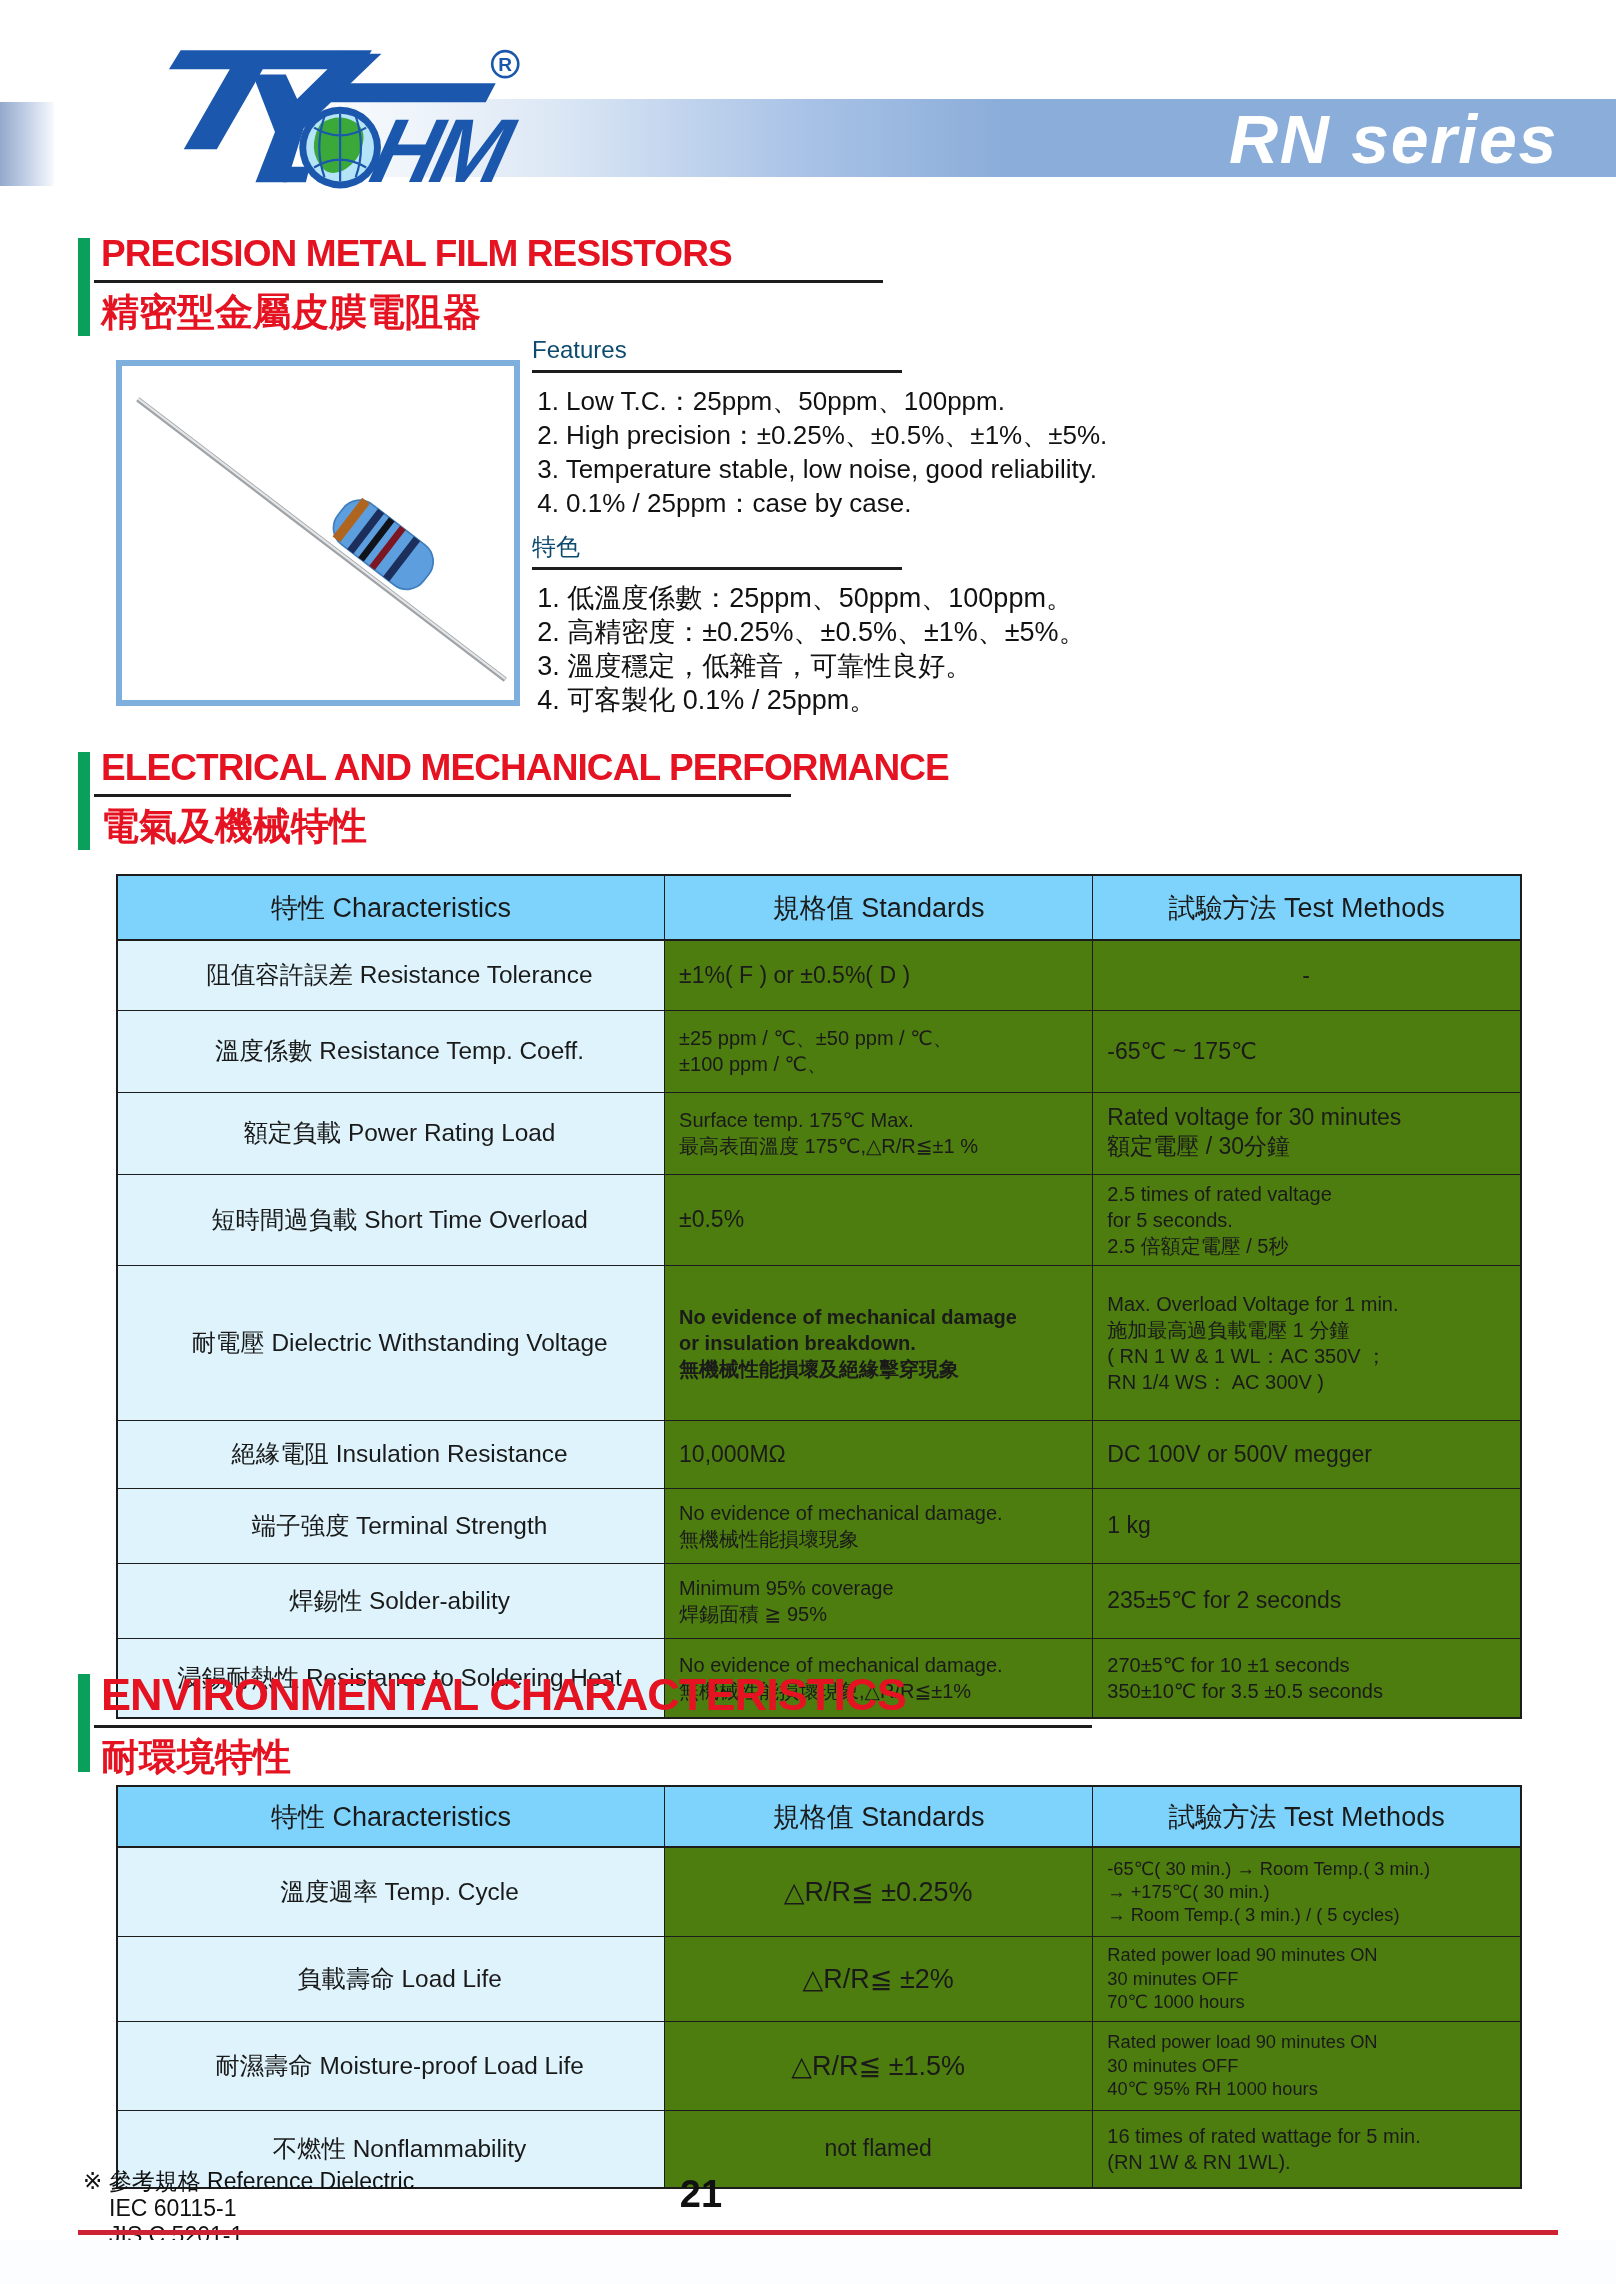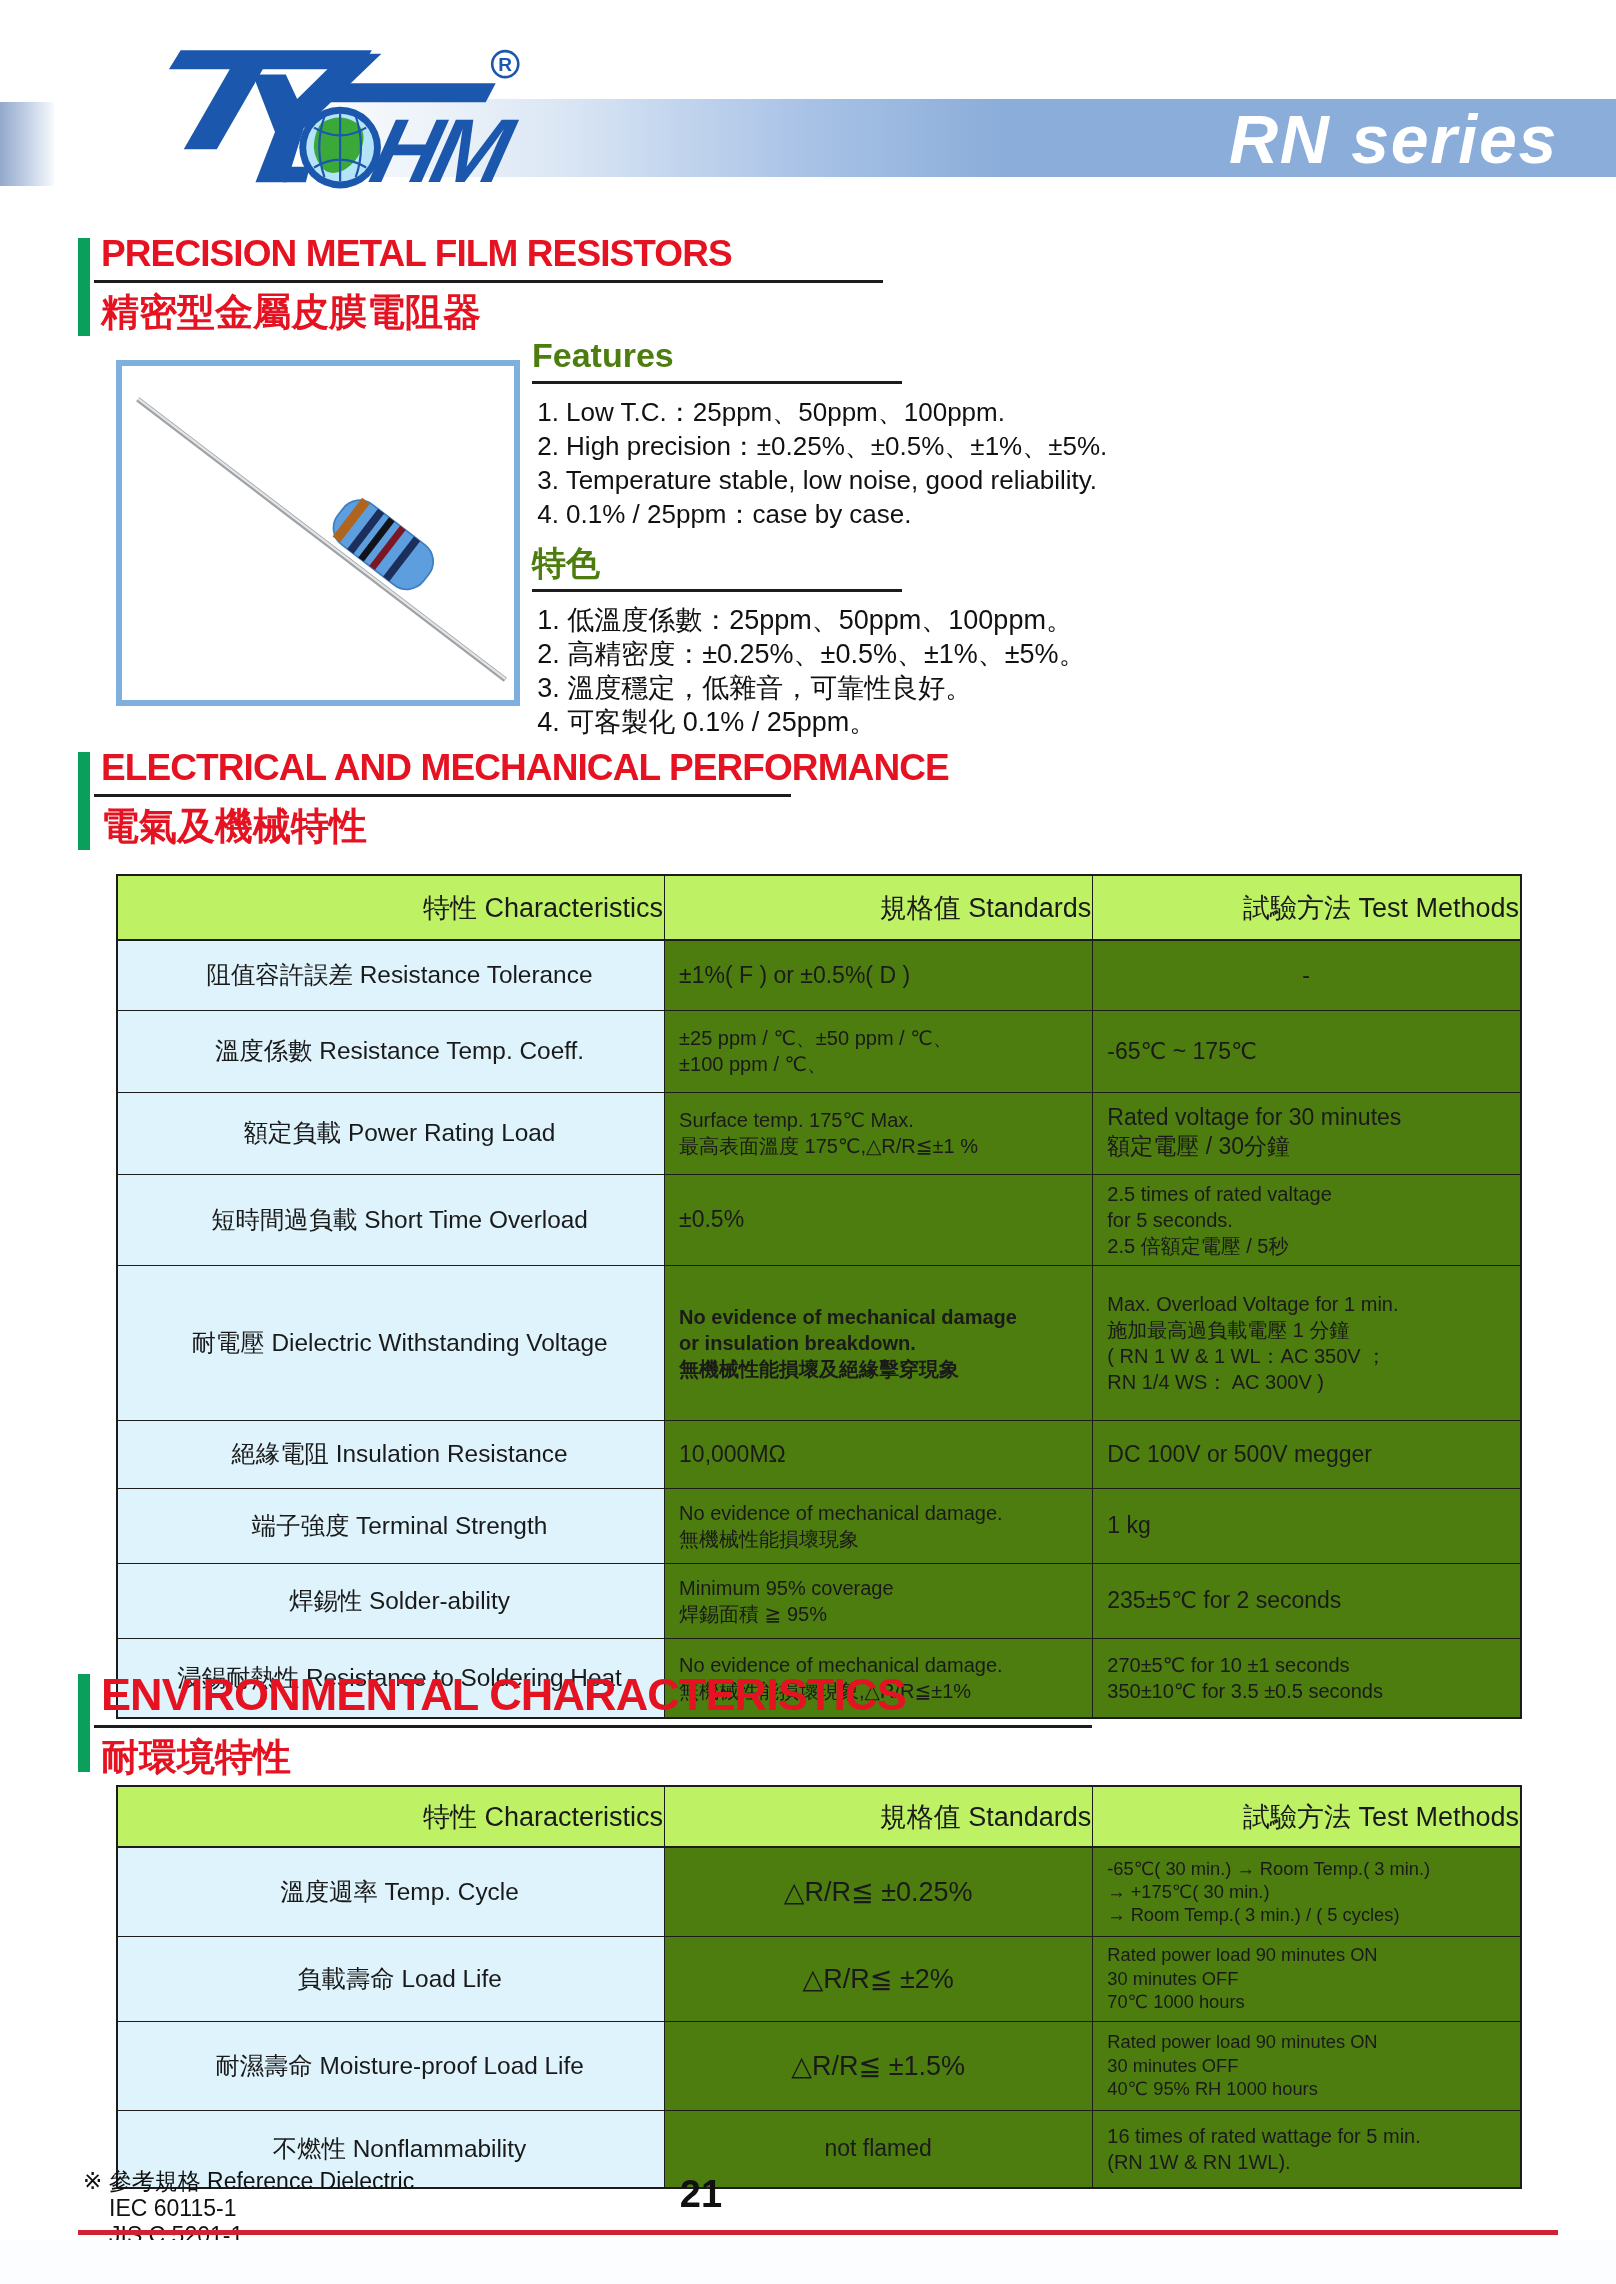--- a/index.html
+++ b/index.html
@@ -17,33 +17,33 @@
         letter-spacing:1.7px;line-height:73px;}
 
   
   .sec{position:absolute;}
   .sec .greenbar{position:absolute;left:0;top:3.5px;width:12.2px;height:98px;background:#0aa05c;}
   .sec .t-en{position:relative;margin-left:23px;color:#e51322;font-weight:bold;letter-spacing:-0.9px;line-height:1.1;}
   .sec .t-line{position:relative;margin-left:15.7px;height:3.5px;background:#1c1c1c;margin-top:5.2px;}
   .sec .t-zh{position:relative;margin-left:23px;color:#e51322;font-weight:bold;font-size:38px;margin-top:8.7px;line-height:1.1;}
 
   
-  .feat-head{color:#4d7c0f;font-weight:bold;font-size:34px;line-height:1.1;}
+  .feat-head{color:#0c4a6e;font-weight:normal;font-size:24px;line-height:1.1;}
   .feat-line{height:2.6px;background:#1c1c1c;margin-top:7px;margin-bottom:12.2px;}
   .feat-list{list-style:none;margin:0;padding:0;font-size:26px;line-height:33px;color:#111;}
   .feat-list li{margin:0 0 0.9px 5.2px;}
 
   
   .img-box{position:absolute;left:116px;top:360px;width:404px;height:346px;border:6.1px solid #7fb0dd;background:#ffffff;box-sizing:border-box;}
 
   
   table.spec{border-collapse:collapse;table-layout:fixed;width:1406px;border:2.6px solid #1c1c1c;}
   table.spec col.c1{width:39%;} table.spec col.c2{width:30.5%;} table.spec col.c3{width:30.5%;}
   table.spec td,table.spec th{border:1.7px solid #1c1c1c;box-sizing:border-box;vertical-align:middle;}
-  table.spec th{background:#bef264;font-weight:400;font-size:27px;text-align:right;border-bottom:2.6px solid #1c1c1c;}
+  table.spec th{background:#7dd3fc;font-weight:400;font-size:27px;text-align:center;border-bottom:2.6px solid #1c1c1c;}
   td.char{background:#def3fb;font-size:24.4px;padding-left:18px;text-align:center;}
   td.std,td.test{background:#4d7c0f;padding-left:14px;font-size:23px;text-align:left;}
   td.center{text-align:center;padding-left:0;}
   .lines{white-space:pre-line;}
   td.sm{font-size:20px;line-height:1.3;}
   td.xs{font-size:18.3px;line-height:1.28;}
   td.big{font-size:27px;}
   td.pad-r{padding-right:16px;font-weight:bold;}
 
   

